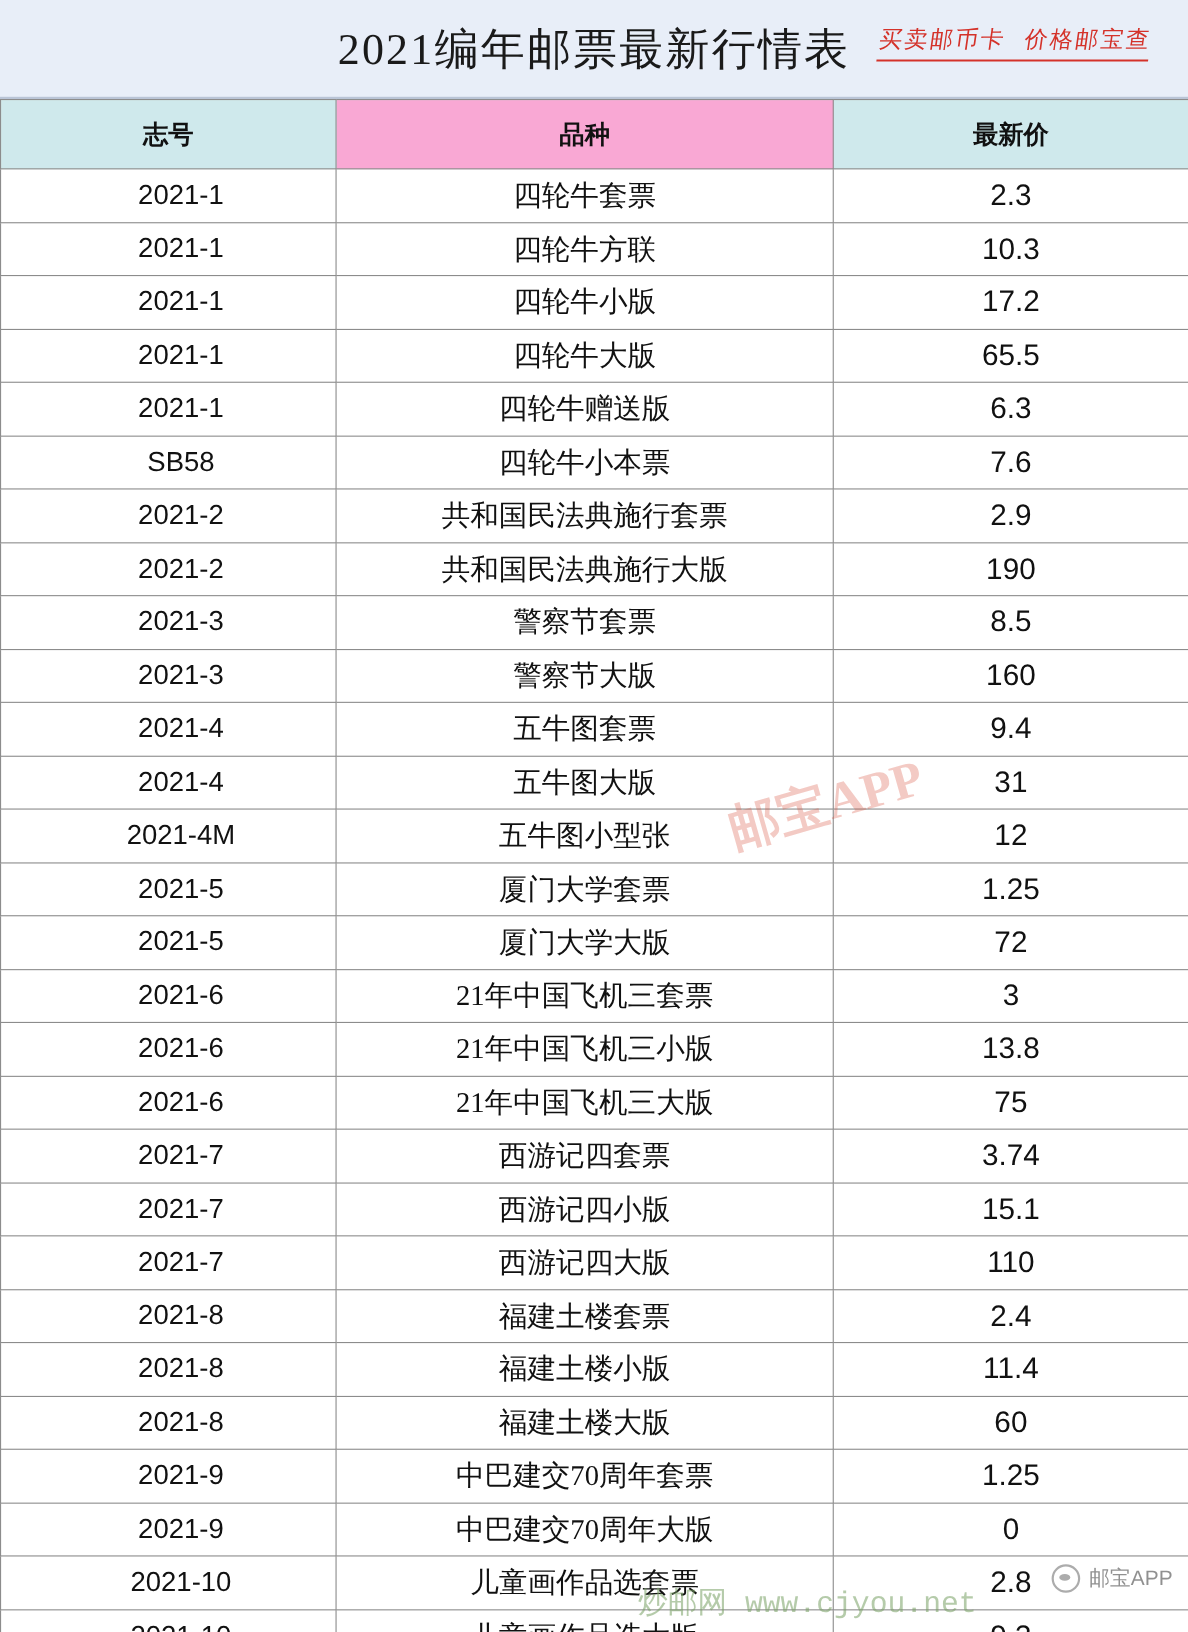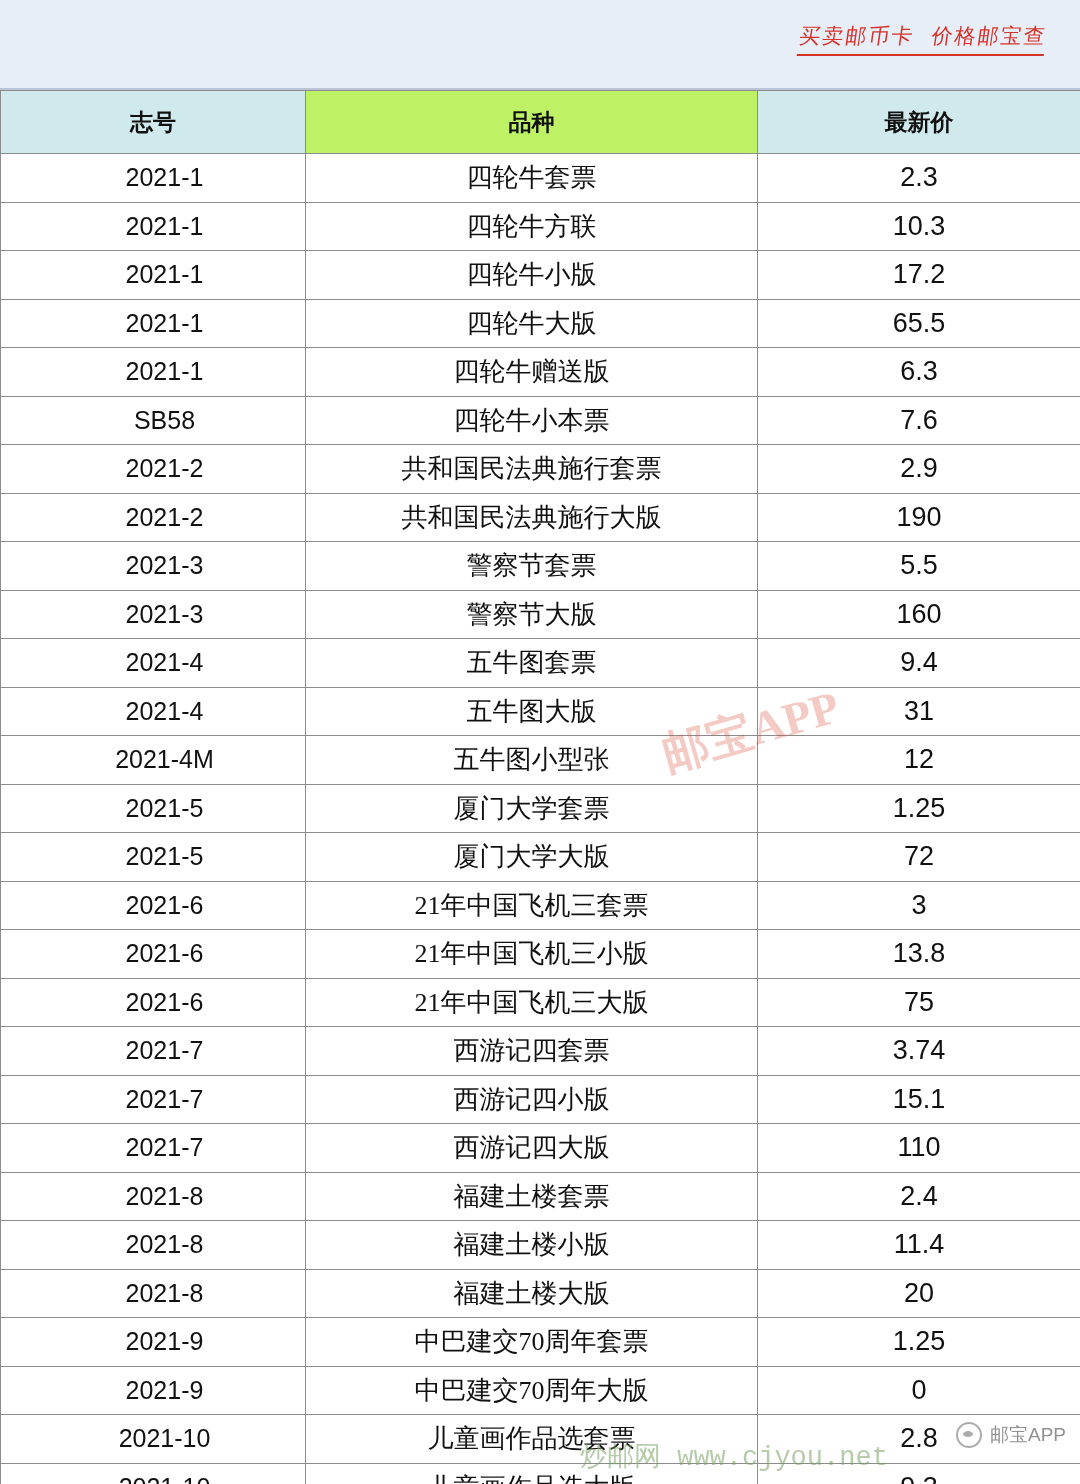--- a/index.html
+++ b/index.html
@@ -74,21 +74,21 @@
     color: #111;
     background: #ffffff;
   }
   table.price-table thead th {
     height: 60px;
     font-size: 23px;
     font-weight: bold;
     font-family: "Liberation Serif", serif;
   }
   thead th.h1 { background: #cfe9ec; }
-  thead th.h2 { background: #bef264; }
+  thead th.h2 { background: #f9a8d4; }
   thead th.h3 { background: #cfe9ec; }
 
   table.price-table tbody td {
     height: 45.5px;
     font-size: 26px;
     font-family: "Liberation Serif", serif;
   }
   table.price-table tbody td.code {
     font-family: "Liberation Sans", sans-serif;
     font-size: 25px;
@@ -151,20 +151,21 @@
     color: rgba(70,70,70,.6);
     font-family: "Liberation Sans", sans-serif;
   }
 </style>
 </head>
 <body>
 
 <div class="sheet">
 
   <div class="title-bar">
+    <div class="title-text">2021编年邮票最新行情表</div>
     <div class="title-slogan">
       <span>买卖邮币卡</span>
       <span style="margin-left:10px;">价格邮宝查</span>
       <span class="underline"></span>
     </div>
   </div>
 
   <table class="price-table">
     <colgroup>
       <col class="c1">
@@ -215,21 +216,21 @@
           <td class="price">2.9</td>
         </tr>
         <tr>
           <td class="code">2021-2</td>
           <td class="variety">共和国民法典施行大版</td>
           <td class="price">190</td>
         </tr>
         <tr>
           <td class="code">2021-3</td>
           <td class="variety">警察节套票</td>
-          <td class="price">5.5</td>
+          <td class="price">8.5</td>
         </tr>
         <tr>
           <td class="code">2021-3</td>
           <td class="variety">警察节大版</td>
           <td class="price">160</td>
         </tr>
         <tr>
           <td class="code">2021-4</td>
           <td class="variety">五牛图套票</td>
           <td class="price">9.4</td>
@@ -290,21 +291,21 @@
           <td class="price">2.4</td>
         </tr>
         <tr>
           <td class="code">2021-8</td>
           <td class="variety">福建土楼小版</td>
           <td class="price">11.4</td>
         </tr>
         <tr>
           <td class="code">2021-8</td>
           <td class="variety">福建土楼大版</td>
-          <td class="price">20</td>
+          <td class="price">60</td>
         </tr>
         <tr>
           <td class="code">2021-9</td>
           <td class="variety">中巴建交70周年套票</td>
           <td class="price">1.25</td>
         </tr>
         <tr>
           <td class="code">2021-9</td>
           <td class="variety">中巴建交70周年大版</td>
           <td class="price">0</td>

